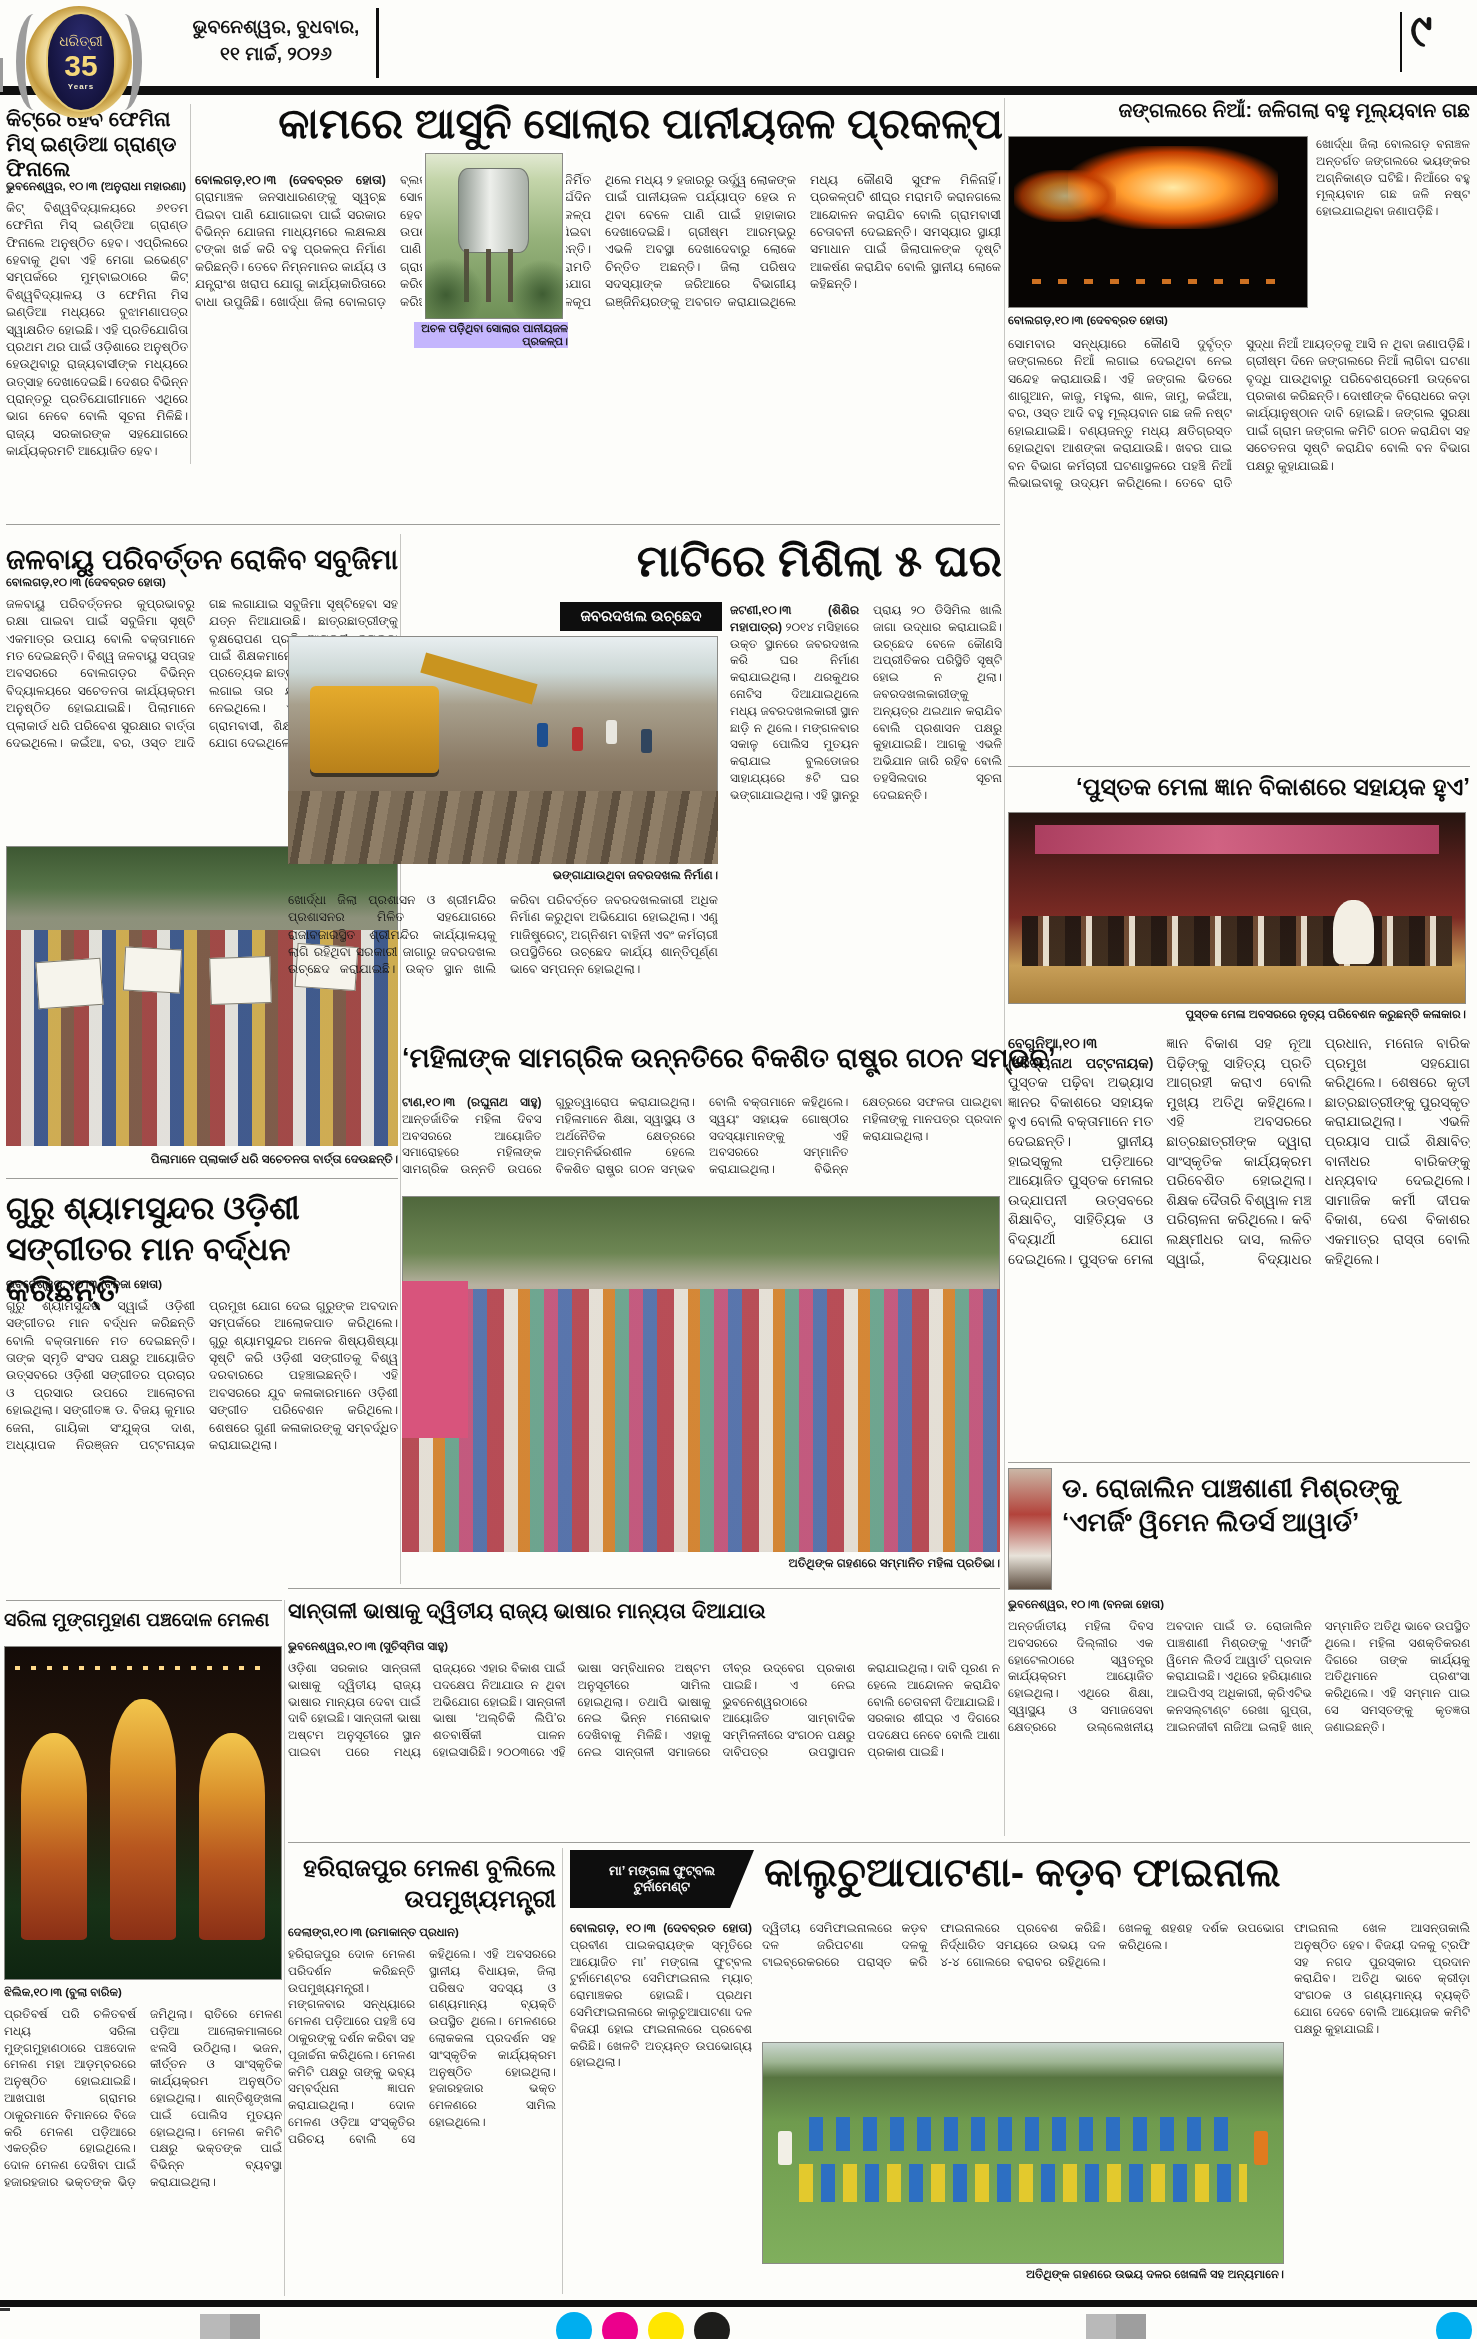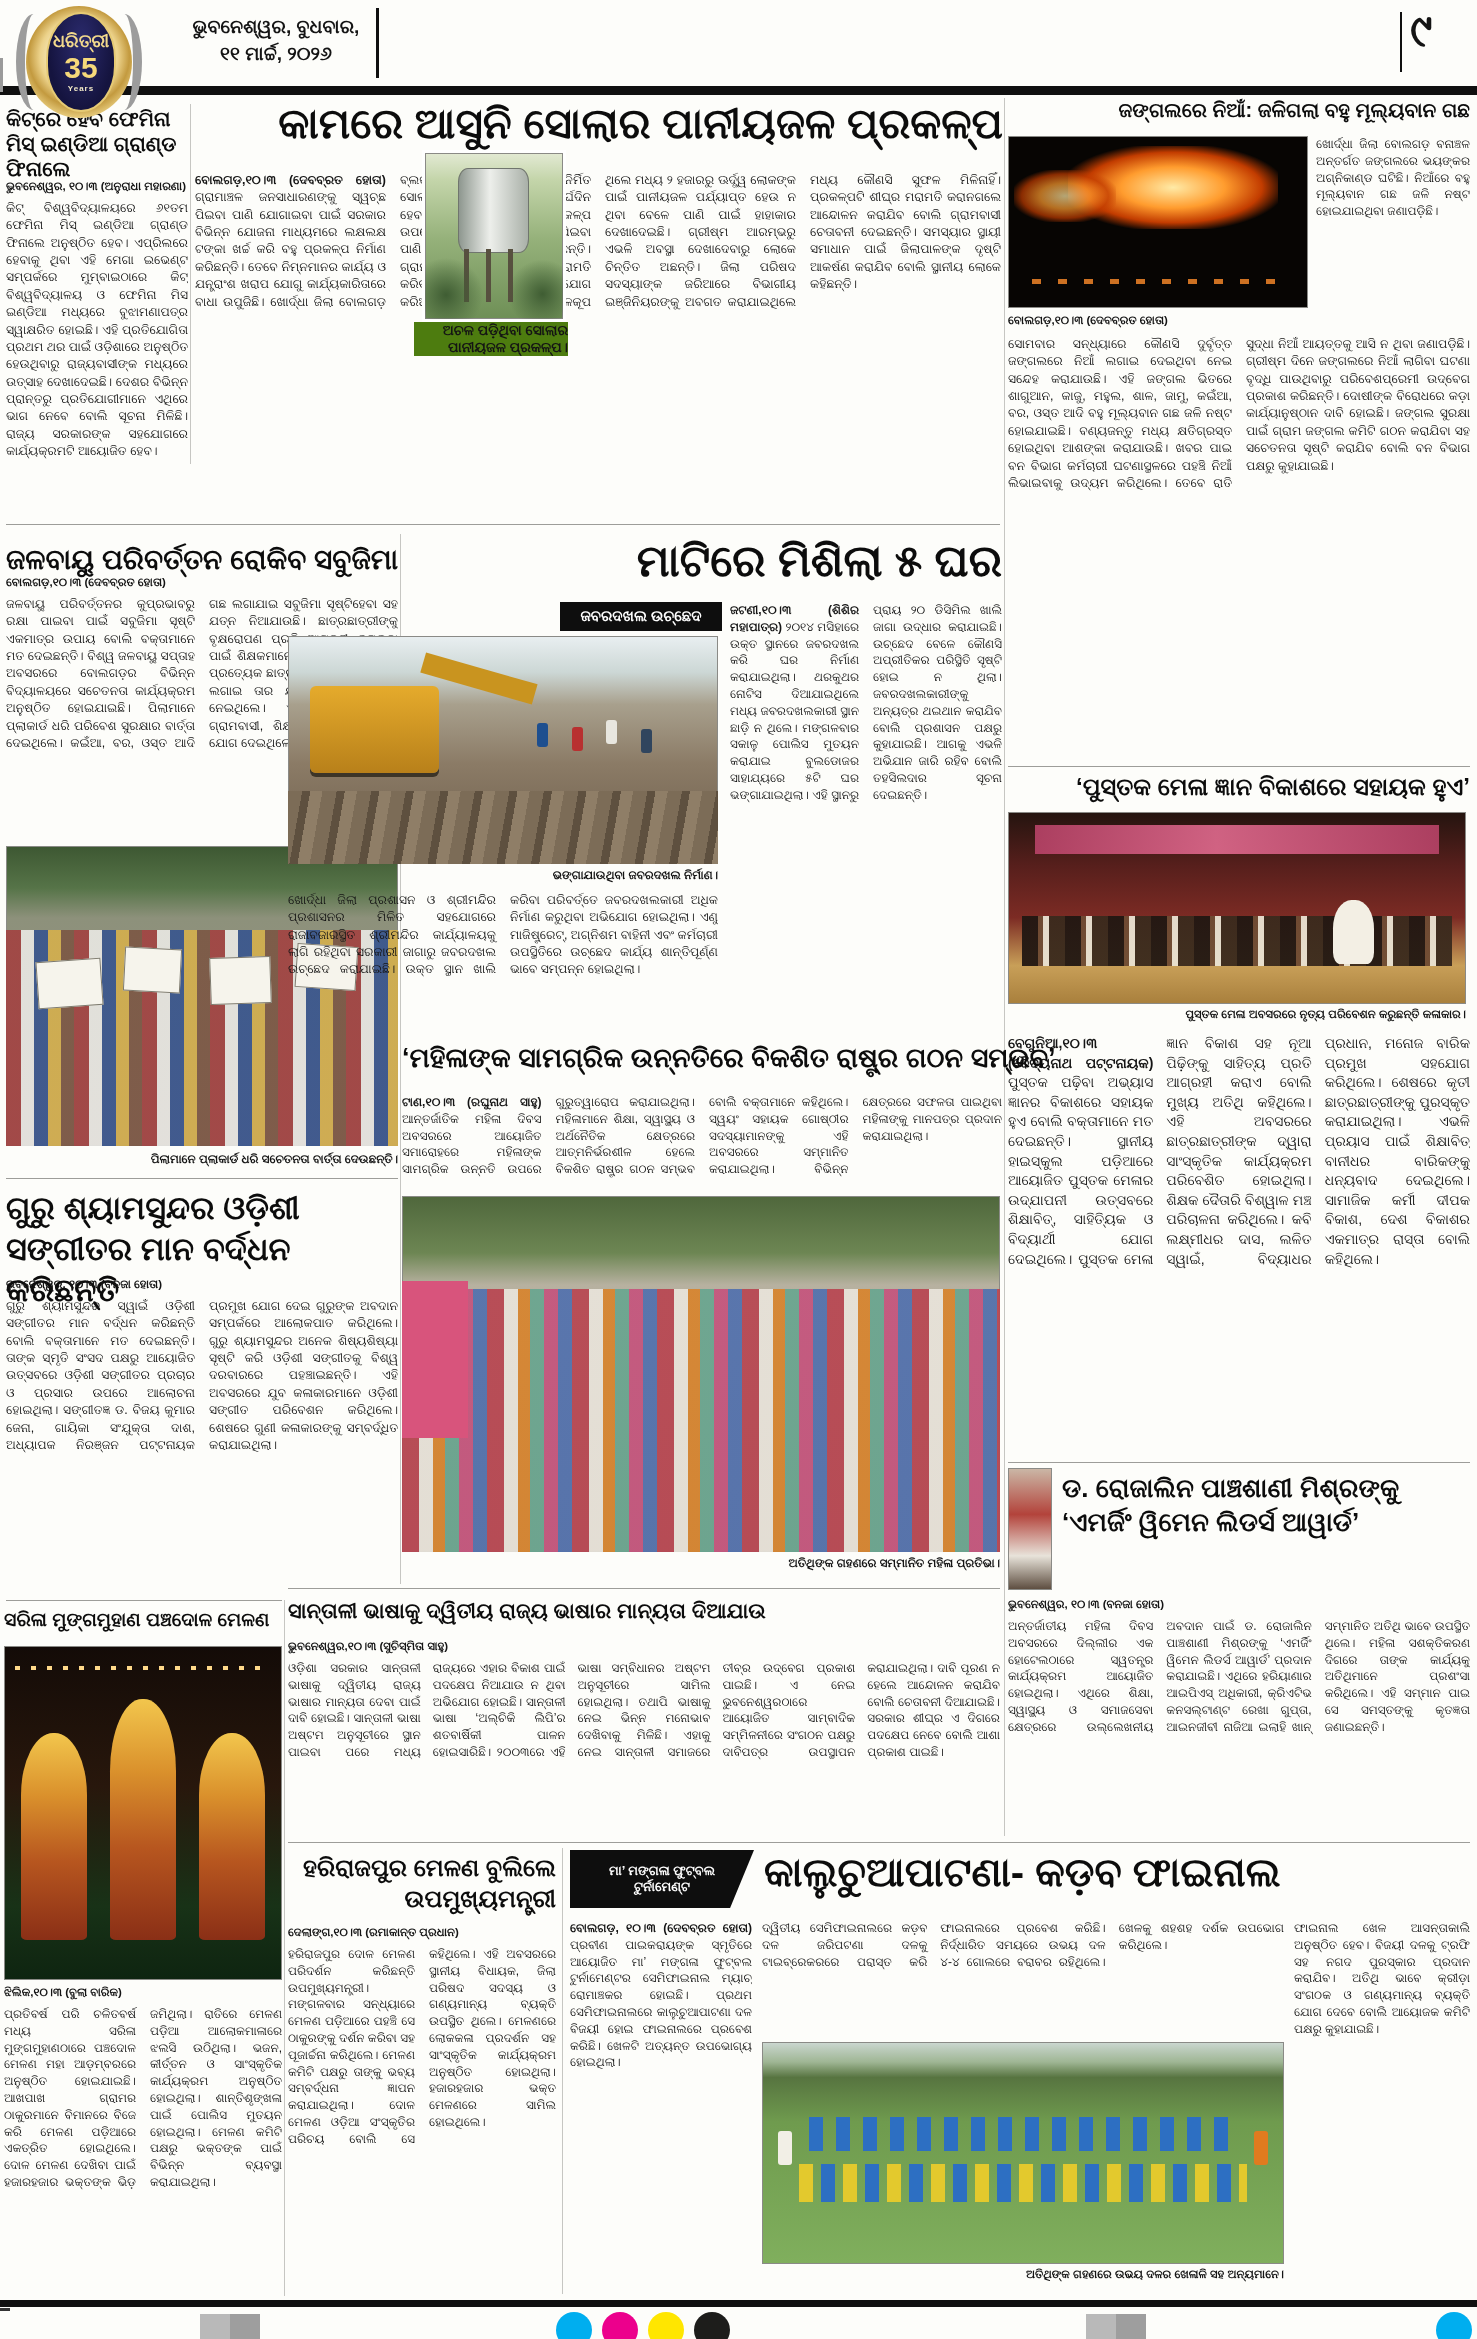--- a/index.html
+++ b/index.html
@@ -24,21 +24,21 @@
   
   .logo{position:absolute;left:20px;top:2px;width:118px;height:120px;z-index:5;}
   .crescent{position:absolute;top:12px;width:26px;height:96px;border-radius:50%;}
   .crescent.l{left:-4px;border-left:9px solid #9c9c9c;}
   .crescent.r{right:-4px;border-right:9px solid #9c9c9c;}
   .wreath{position:absolute;left:6px;top:4px;width:106px;height:112px;border-radius:50%;
           background:radial-gradient(circle at 50% 45%,#f8eec9 30%,#ecd28a 48%,#c39a3f 62%,#e8cd7f 76%,#9f7a2b 92%,#c9a94f 100%);}
   .oval{position:absolute;left:26px;top:10px;width:66px;height:96px;border-radius:50%/46%;
         background:radial-gradient(ellipse at 50% 30%,#2b2b6e 0%,#15143f 70%);border:2px solid #e6ca74;
         display:flex;flex-direction:column;align-items:center;justify-content:center;z-index:6;}
-  .lg-paper{font-size:18px;font-weight:700;color:#f2d98c;}
+  .lg-paper{font-size:14px;font-weight:400;color:#f2d98c;}
   .lg-52{font-size:30px;font-weight:800;color:#f6d97a;line-height:1.05;}
   .lg-years{font-size:8px;font-weight:700;color:#f4ecc9;letter-spacing:1px;}
   .dateline{position:absolute;left:180px;top:14px;width:192px;text-align:center;font-weight:700;font-size:19px;line-height:1.4;}
   .mastdiv{position:absolute;left:376px;top:8px;width:3px;height:70px;background:#101010;}
   .section{position:absolute;left:1050px;top:6px;width:340px;text-align:right;font-size:45px;font-weight:800;line-height:1.1;}
   .secdiv{position:absolute;left:1400px;top:12px;width:2px;height:60px;background:#101010;}
   .pagenum{position:absolute;left:1410px;top:6px;width:60px;font-size:45px;font-weight:800;line-height:1.1;}
   .regtick{position:absolute;background:#9a9a9a;}
   
   .blabel{position:absolute;background:#0e0e0e;color:#fff;display:flex;align-items:center;justify-content:center;
@@ -141,21 +141,21 @@
     <div class="bd c4" style="left:195px;top:172px;width:806px;height:290px;">
       <span class="byi">ବୋଲଗଡ଼,୧୦।୩ (ଦେବବ୍ରତ ହୋତା)</span>
       <span>ଗ୍ରାମାଞ୍ଚଳ ଜନସାଧାରଣଙ୍କୁ ସ୍ୱଚ୍ଛ ପିଇବା ପାଣି ଯୋଗାଇବା ପାଇଁ ସରକାର ବିଭିନ୍ନ ଯୋଜନା ମାଧ୍ୟମରେ ଲକ୍ଷଲକ୍ଷ ଟଙ୍କା ଖର୍ଚ୍ଚ କରି ବହୁ ପ୍ରକଳ୍ପ ନିର୍ମାଣ କରିଛନ୍ତି। ତେବେ ନିମ୍ନମାନର କାର୍ଯ୍ୟ ଓ ଯନ୍ତ୍ରାଂଶ ଖରାପ ଯୋଗୁ କାର୍ଯ୍ୟକାରିତାରେ ବାଧା ଉପୁଜିଛି। ଖୋର୍ଦ୍ଧା ଜିଲା ବୋଲଗଡ଼ ବ୍ଲକ ଅନ୍ତର୍ଗତ ପଞ୍ଚାୟତରେ ନିର୍ମିତ ସୋଲାର ପାନୀୟଜଳ ପ୍ରକଳ୍ପ ଦୀର୍ଘଦିନ ହେବ ଅଚଳ ହୋଇପଡ଼ିଛି। ଏହି ପ୍ରକଳ୍ପ ଉପରେ ନିର୍ଭରଶୀଳ ଗ୍ରାମବାସୀ ପିଇବା ପାଣି ପାଇଁ ହନ୍ତସନ୍ତ ହେଉଛନ୍ତି। ଗ୍ରାମର ଲୋକମାନେ ଏହାକୁ ମରାମତି କରିବା ପାଇଁ ଗତ ୬ମାସ ହେବ ଅଭିଯୋଗ କରିଆସୁଥିଲେ। ନିକଟରେ ଏକ ନଳକୂପ ଥିଲେ ମଧ୍ୟ ୨ ହଜାରରୁ ଊର୍ଦ୍ଧ୍ୱ ଲୋକଙ୍କ ପାଇଁ ପାନୀୟଜଳ ପର୍ଯ୍ୟାପ୍ତ ହେଉ ନ ଥିବା ବେଳେ ପାଣି ପାଇଁ ହାହାକାର ଦେଖାଦେଇଛି। ଗ୍ରୀଷ୍ମ ଆରମ୍ଭରୁ ଏଭଳି ଅବସ୍ଥା ଦେଖାଦେବାରୁ ଲୋକେ ଚିନ୍ତିତ ଅଛନ୍ତି। ଜିଲା ପରିଷଦ ସଦସ୍ୟାଙ୍କ ଜରିଆରେ ବିଭାଗୀୟ ଇଞ୍ଜିନିୟରଙ୍କୁ ଅବଗତ କରାଯାଇଥିଲେ ମଧ୍ୟ କୌଣସି ସୁଫଳ ମିଳିନାହିଁ। ପ୍ରକଳ୍ପଟି ଶୀଘ୍ର ମରାମତି କରାନଗଲେ ଆନ୍ଦୋଳନ କରାଯିବ ବୋଲି ଗ୍ରାମବାସୀ ଚେତାବନୀ ଦେଇଛନ୍ତି। ସମସ୍ୟାର ସ୍ଥାୟୀ ସମାଧାନ ପାଇଁ ଜିଲାପାଳଙ୍କ ଦୃଷ୍ଟି ଆକର୍ଷଣ କରାଯିବ ବୋଲି ସ୍ଥାନୀୟ ଲୋକେ କହିଛନ୍ତି।</span>
     </div>
     <div class="photo ph-tank" style="left:422px;top:150px;width:138px;height:166px;border:3px solid #fff;">
       <div class="tankbody"></div>
       <div class="tanklegs"></div>
       <div class="bush" style="left:-12%;bottom:-8%;width:55%;height:45%;"></div>
       <div class="bush" style="right:-10%;bottom:-6%;width:50%;height:42%;"></div>
     </div>
-    <div class="cap ctr" style="left:414px;top:322px;width:154px;font-size:14px;background:#4d7c0f;">ଅଚଳ ପଡ଼ିଥିବା ସୋଲାର ପାନୀୟଜଳ ପ୍ରକଳ୍ପ।</div>
+    <div class="cap ctr" style="left:414px;top:322px;width:154px;font-size:11px;background:#c4b5fd;">ଅଚଳ ପଡ଼ିଥିବା ସୋଲାର ପାନୀୟଜଳ ପ୍ରକଳ୍ପ।</div>
   </div>
 
   <div>
     <div class="hl ctr nw" style="left:1008px;top:98px;width:462px;font-size:20px;">ଜଙ୍ଗଲରେ ନିଆଁ: ଜଳିଗଲା ବହୁ ମୂଲ୍ୟବାନ ଗଛ</div>
     <div class="photo ph-fire" style="left:1008px;top:136px;width:300px;height:172px;">
       <div class="glow" style="left:20%;top:6%;width:70%;height:48%;"></div>
       <div class="glow" style="left:2%;top:20%;width:34%;height:30%;opacity:.7;"></div>
       <div class="emberline"></div>
     </div>
     <div class="bd" style="left:1316px;top:136px;width:154px;height:172px;font-size:12px;">ଖୋର୍ଦ୍ଧା ଜିଲା ବୋଲଗଡ଼ ବନାଞ୍ଚଳ ଅନ୍ତର୍ଗତ ଜଙ୍ଗଲରେ ଭୟଙ୍କର ଅଗ୍ନିକାଣ୍ଡ ଘଟିଛି। ନିଆଁରେ ବହୁ ମୂଲ୍ୟବାନ ଗଛ ଜଳି ନଷ୍ଟ ହୋଇଯାଇଥିବା ଜଣାପଡ଼ିଛି।</div>

